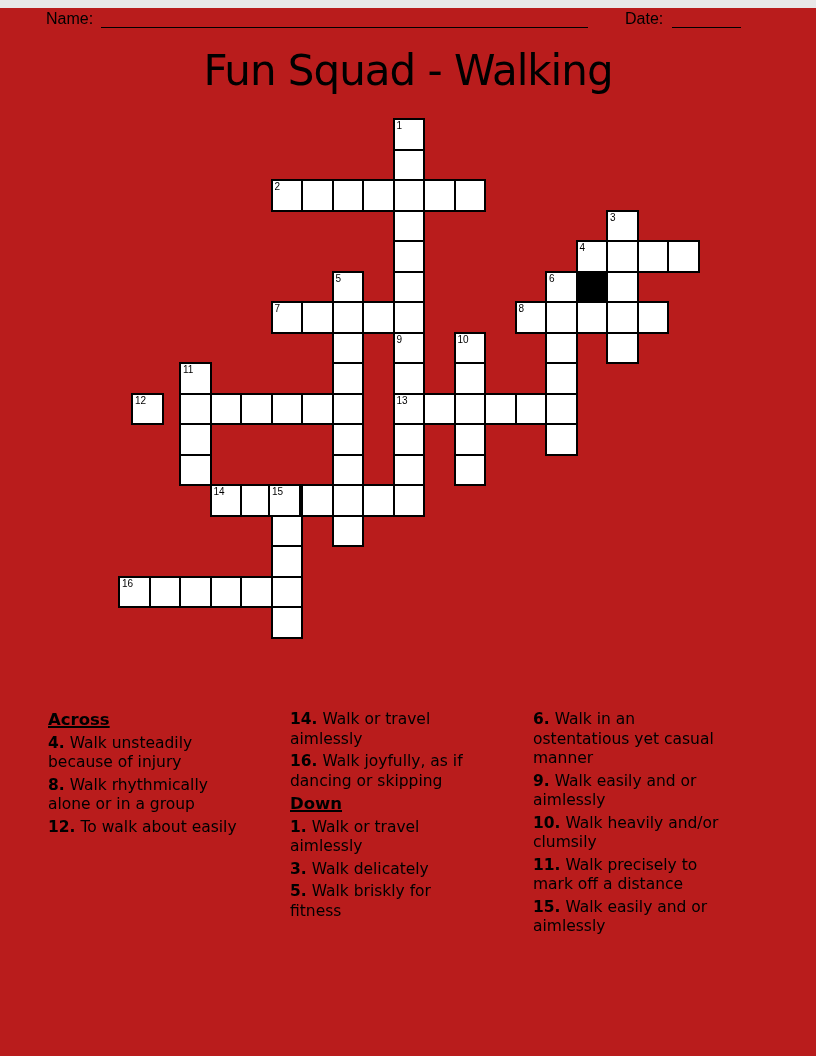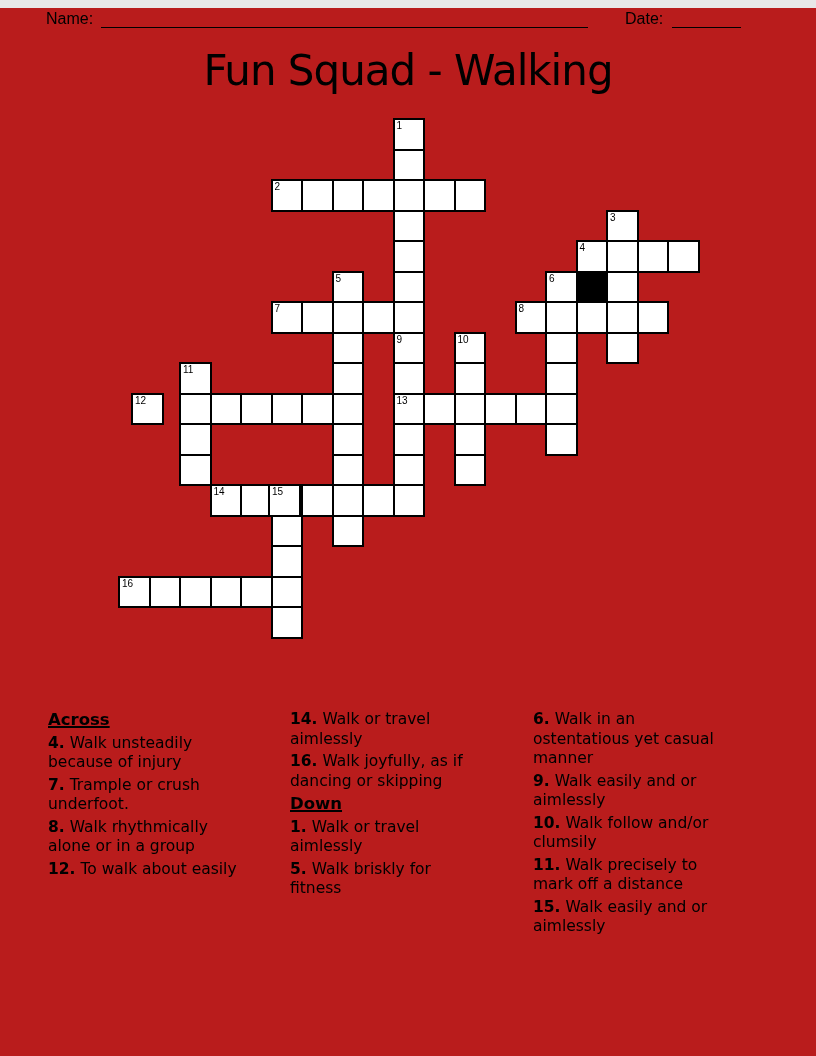--- a/index.html
+++ b/index.html
@@ -222,34 +222,34 @@
       <div class="cell" style="left: 30.5px; top: 457.5px;"></div>
       <div class="cell" style="left: 61px; top: 457.5px;"></div>
       <div class="cell" style="left: 91.5px; top: 457.5px;"></div>
       <div class="cell" style="left: 122px; top: 457.5px;"></div>
       <div class="cell black" style="left: 457.5px; top: 152.5px;"></div>
     </div>
 
   <div class="clue-col" id="clue-col-1">
     <p class="clue-heading">Across</p>
     <p class="clue"><span class="cnum">4.</span> <span>Walk unsteadily because of injury</span></p>
-    <p class="clue"><span class="cnum">7.</span> <span>Trample or crush underfoot.</span></p>
     <p class="clue"><span class="cnum">8.</span> <span>Walk rhythmically alone or in a group</span></p>
     <p class="clue"><span class="cnum">12.</span> <span>To walk about easily</span></p>
   </div>
 
   <div class="clue-col" id="clue-col-2">
     <p class="clue"><span class="cnum">14.</span> <span>Walk or travel aimlessly</span></p>
     <p class="clue"><span class="cnum">16.</span> <span>Walk joyfully, as if dancing or skipping</span></p>
     <p class="clue-heading mid">Down</p>
     <p class="clue"><span class="cnum">1.</span> <span>Walk or travel aimlessly</span></p>
+    <p class="clue"><span class="cnum">3.</span> <span>Walk delicately</span></p>
     <p class="clue"><span class="cnum">5.</span> <span>Walk briskly for fitness</span></p>
   </div>
 
   <div class="clue-col" id="clue-col-3">
     <p class="clue"><span class="cnum">6.</span> <span>Walk in an ostentatious yet casual manner</span></p>
     <p class="clue"><span class="cnum">9.</span> <span>Walk easily and or aimlessly</span></p>
-    <p class="clue"><span class="cnum">10.</span> <span>Walk follow and/or clumsily</span></p>
+    <p class="clue"><span class="cnum">10.</span> <span>Walk heavily and/or clumsily</span></p>
     <p class="clue"><span class="cnum">11.</span> <span>Walk precisely to mark off a distance</span></p>
     <p class="clue"><span class="cnum">15.</span> <span>Walk easily and or aimlessly</span></p>
   </div>
 
 </div>
 
 </body></html>

